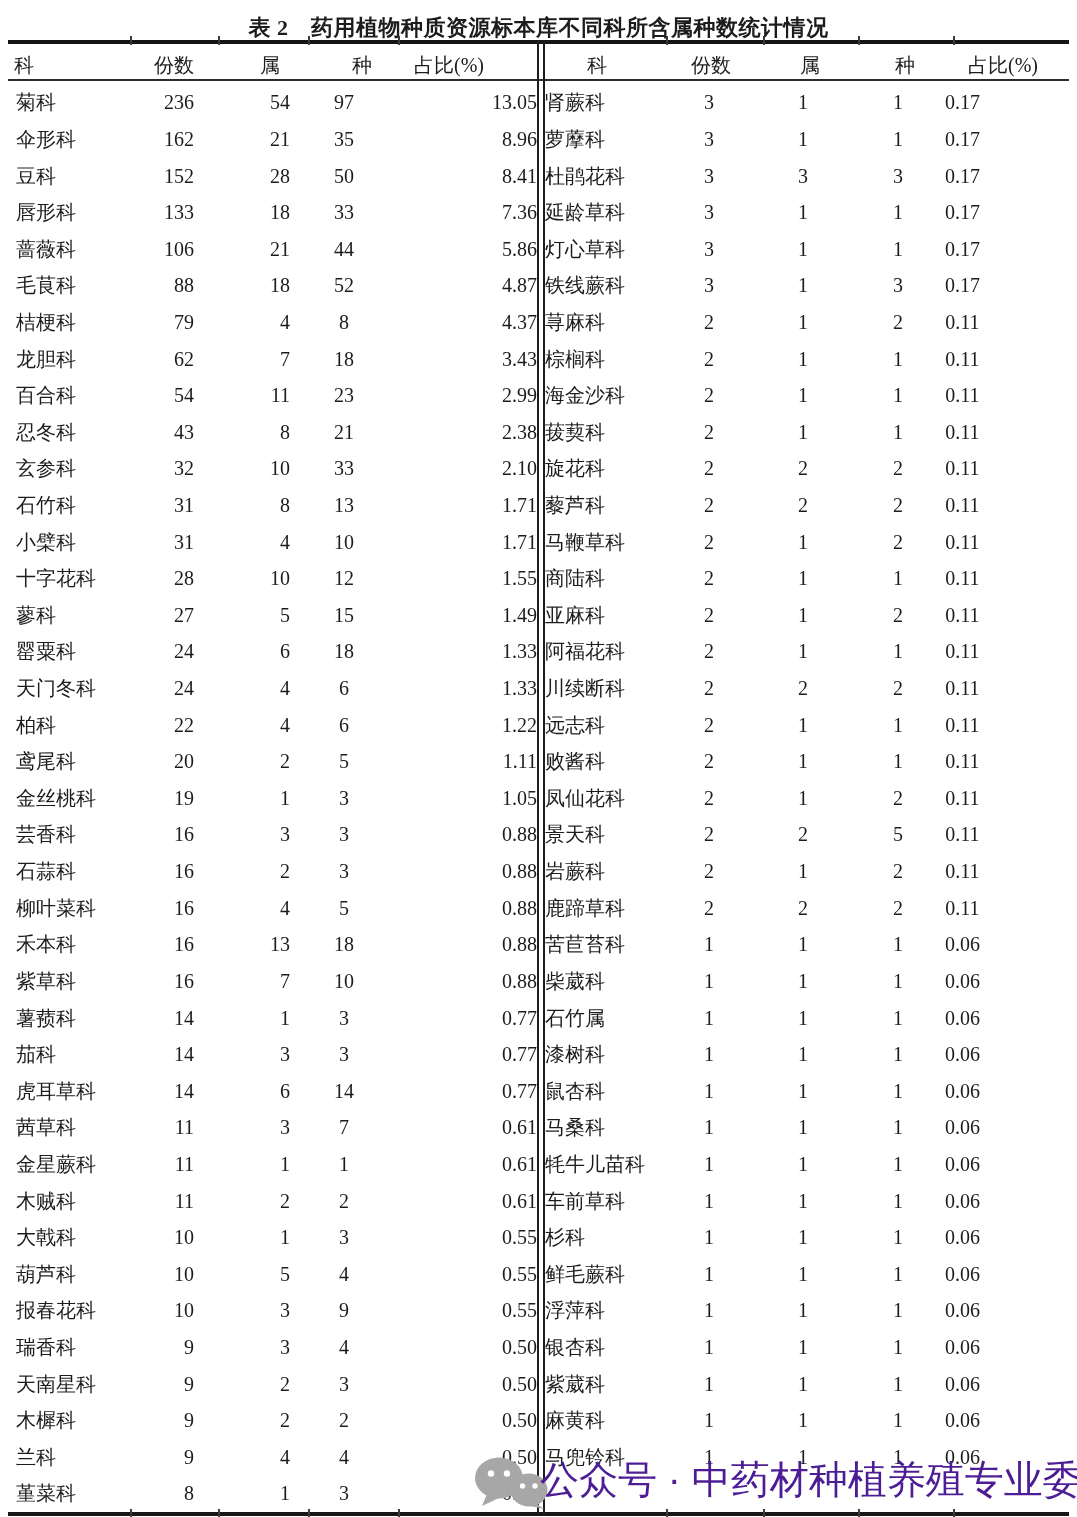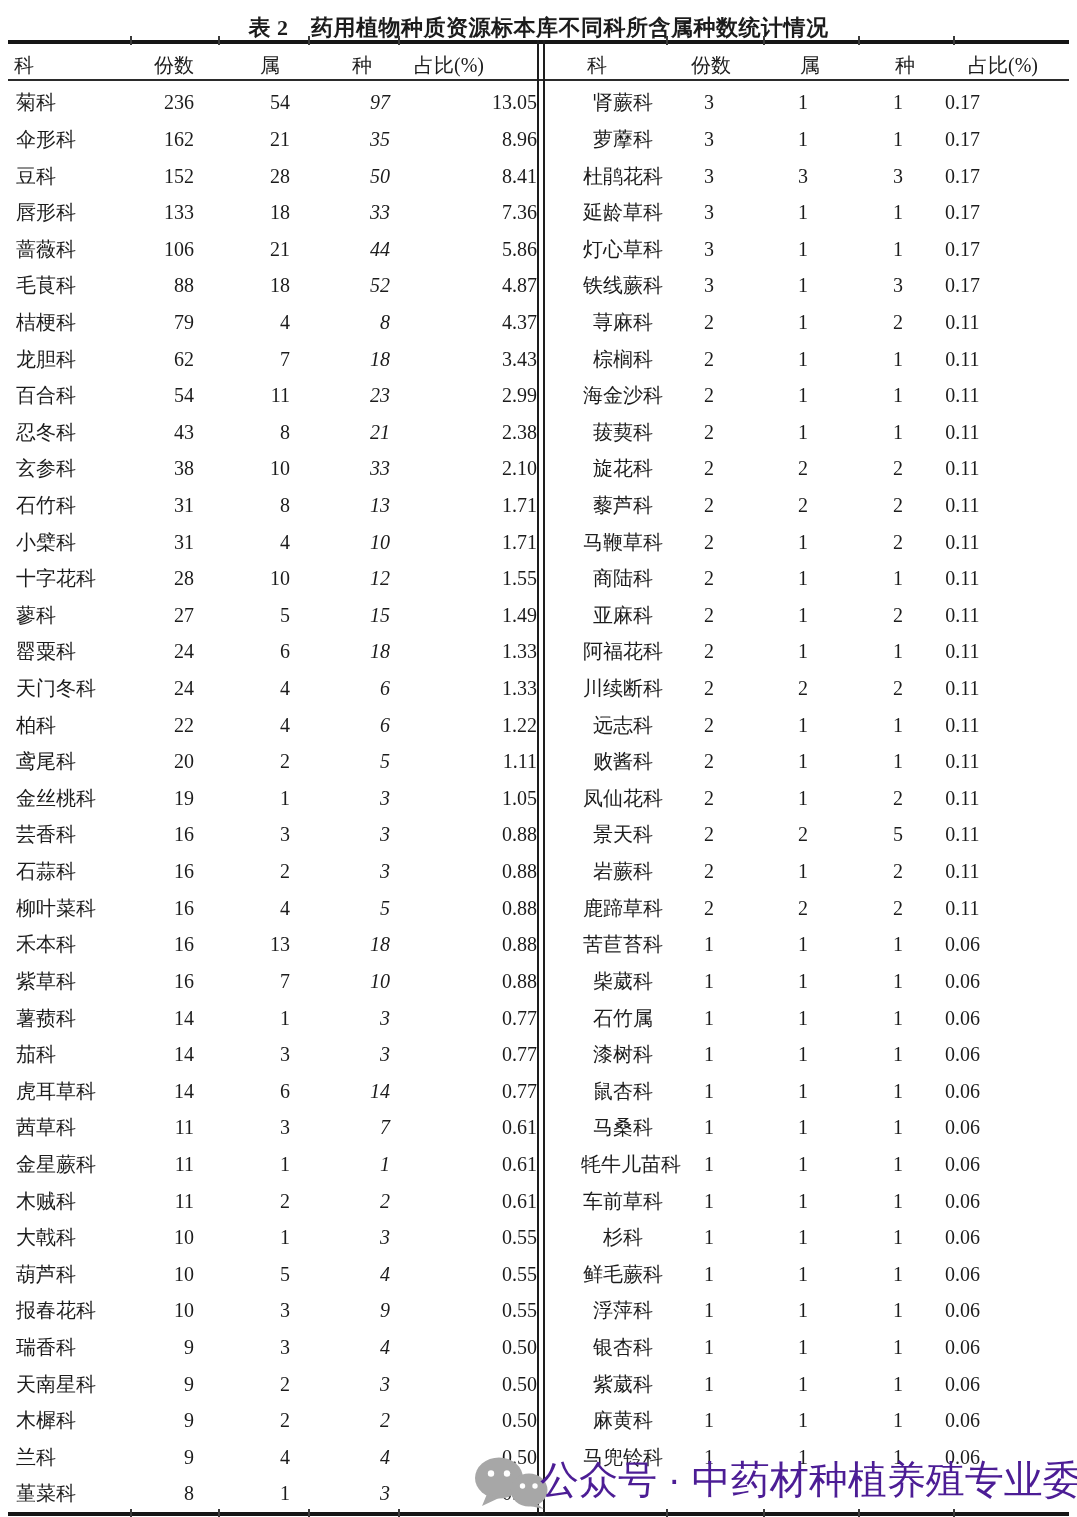--- a/index.html
+++ b/index.html
@@ -29,23 +29,23 @@
   }
   #left-table{left:8px;width:529px;}
   #right-table{left:545px;width:525px;}
   table.half td{
     height:36.62px;padding:0;font-size:20px;line-height:1;
     white-space:nowrap;overflow:visible;vertical-align:middle;
   }
   #left-table td.family{text-align:left;padding-left:8px;}
   #left-table td.n1{text-align:right;padding-right:7px;}
   #left-table td.n2{text-align:right;padding-right:8px;}
-  #left-table td.n3{text-align:right;padding-right:8px;font-style:italic;}
+  #left-table td.n3{text-align:center;padding-right:8px;}
   #left-table td.pct{text-align:right;}
-  #right-table td.family{text-align:center;padding-left:36px;}
+  #right-table td.family{}
   #right-table td.n1{text-align:right;padding-right:6px;}
   #right-table td.n2{text-align:right;padding-right:7px;}
   #right-table td.n3{text-align:right;padding-right:7px;}
   #right-table td.pct{text-align:center;padding-right:55px;}
   .watermark-text{
     position:absolute;top:1446px;left:540px;font-size:39px;line-height:52px;
     color:#4c1d95;white-space:nowrap;font-family:"Liberation Sans","DejaVu Sans",sans-serif;
   }
   .watermark-icon{position:absolute;top:1449px;left:474px;width:74px;height:52px;}
 </style>
@@ -148,21 +148,21 @@
         </tr>
         <tr>
           <td class="family">忍冬科</td>
           <td class="n1">43</td>
           <td class="n2">8</td>
           <td class="n3">21</td>
           <td class="pct">2.38</td>
         </tr>
         <tr>
           <td class="family">玄参科</td>
-          <td class="n1">38</td>
+          <td class="n1">32</td>
           <td class="n2">10</td>
           <td class="n3">33</td>
           <td class="pct">2.10</td>
         </tr>
         <tr>
           <td class="family">石竹科</td>
           <td class="n1">31</td>
           <td class="n2">8</td>
           <td class="n3">13</td>
           <td class="pct">1.71</td>

